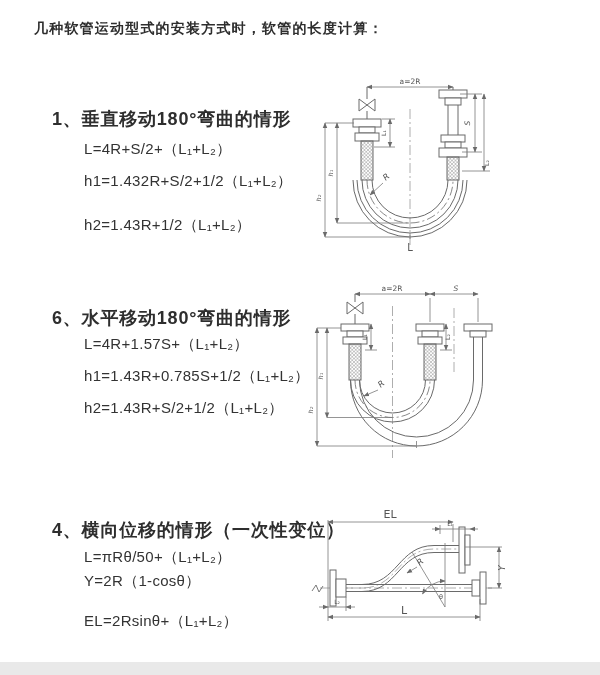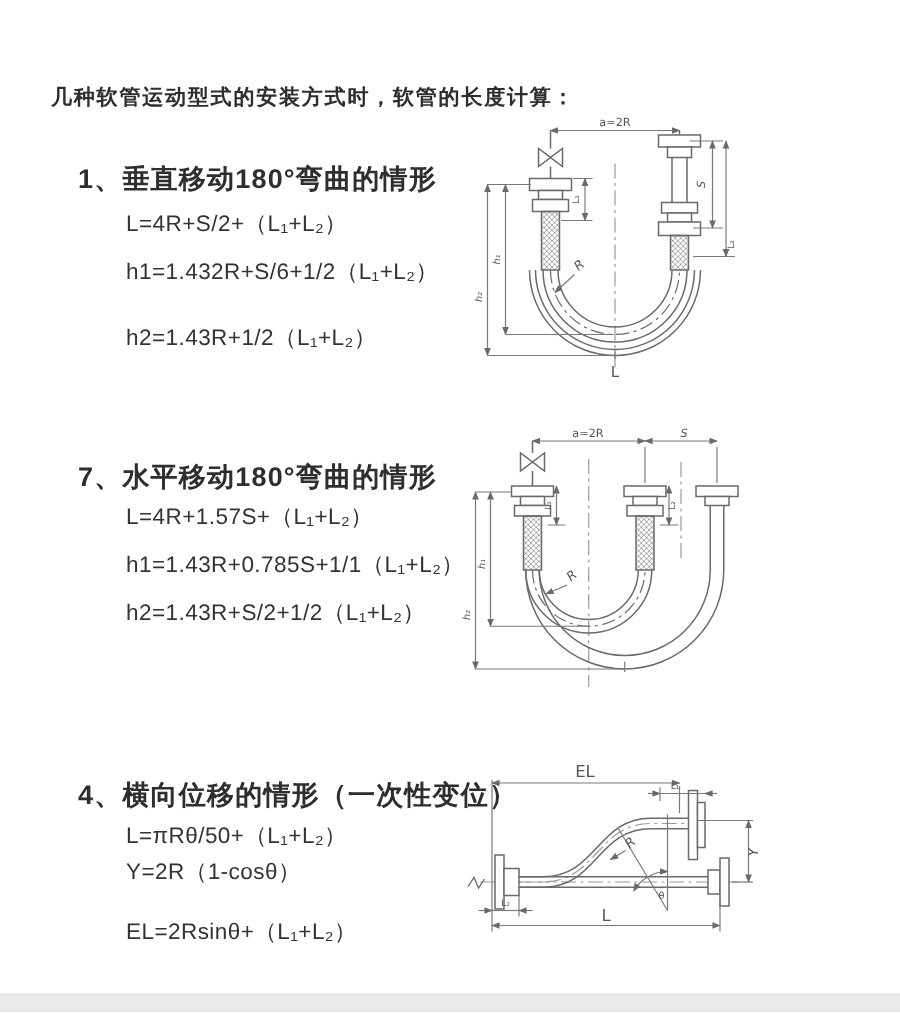--- a/index.html
+++ b/index.html
@@ -1,43 +1,43 @@
 <!DOCTYPE html>
 <html><head>
 <meta charset="utf-8">
 <style>
   html,body{margin:0;padding:0;background:#fff;}
   .page{position:relative;width:600px;height:675px;background:#ffffff;overflow:hidden;
         font-family:"Liberation Sans","DejaVu Sans",sans-serif;}
   .t{position:absolute;white-space:nowrap;}
-  .title{font-size:14px;font-weight:bold;color:#2e2e2e;letter-spacing:1.2px;margin-top:36px;}
+  .title{font-size:14px;font-weight:bold;color:#2e2e2e;letter-spacing:1.2px;}
   .heading{font-size:18px;font-weight:bold;color:#2e2e2e;letter-spacing:0.8px;}
   .formula{font-size:15px;color:#333;letter-spacing:0.3px;}
   .diag{position:absolute;}
   .diag text{font-family:"DejaVu Sans",sans-serif;fill:#555;}
   .scan-edge{position:absolute;left:0;right:0;bottom:0;height:13px;background:#e9e9e9;}
 </style>
 </head>
 <body>
 
 <div class="page">
 
   <div class="t title" style="left:34px;top:20px">几种软管运动型式的安装方式时，软管的长度计算：</div>
 
   <div>
     <div class="t heading" style="left:52px;top:107px">1、垂直移动180°弯曲的情形</div>
     <div class="t formula" style="left:84px;top:140px">L=4R+S/2+（L₁+L₂）</div>
-    <div class="t formula" style="left:84px;top:172px">h1=1.432R+S/6+1/2（L₁+L₂）</div>
+    <div class="t formula" style="left:84px;top:172px">h1=1.432R+S/2+1/2（L₁+L₂）</div>
     <div class="t formula" style="left:84px;top:216px">h2=1.43R+1/2（L₁+L₂）</div>
   </div>
 
   <div>
-    <div class="t heading" style="left:52px;top:306px">7、水平移动180°弯曲的情形</div>
+    <div class="t heading" style="left:52px;top:306px">6、水平移动180°弯曲的情形</div>
     <div class="t formula" style="left:84px;top:335px">L=4R+1.57S+（L₁+L₂）</div>
-    <div class="t formula" style="left:84px;top:367px">h1=1.43R+0.785S+1/1（L₁+L₂）</div>
+    <div class="t formula" style="left:84px;top:367px">h1=1.43R+0.785S+1/2（L₁+L₂）</div>
     <div class="t formula" style="left:84px;top:399px">h2=1.43R+S/2+1/2（L₁+L₂）</div>
   </div>
 
   <div>
     <div class="t heading" style="left:52px;top:518px">4、横向位移的情形（一次性变位）</div>
     <div class="t formula" style="left:84px;top:548px">L=πRθ/50+（L₁+L₂）</div>
     <div class="t formula" style="left:84px;top:572px">Y=2R（1-cosθ）</div>
     <div class="t formula" style="left:84px;top:612px">EL=2Rsinθ+（L₁+L₂）</div>
   </div>
 

